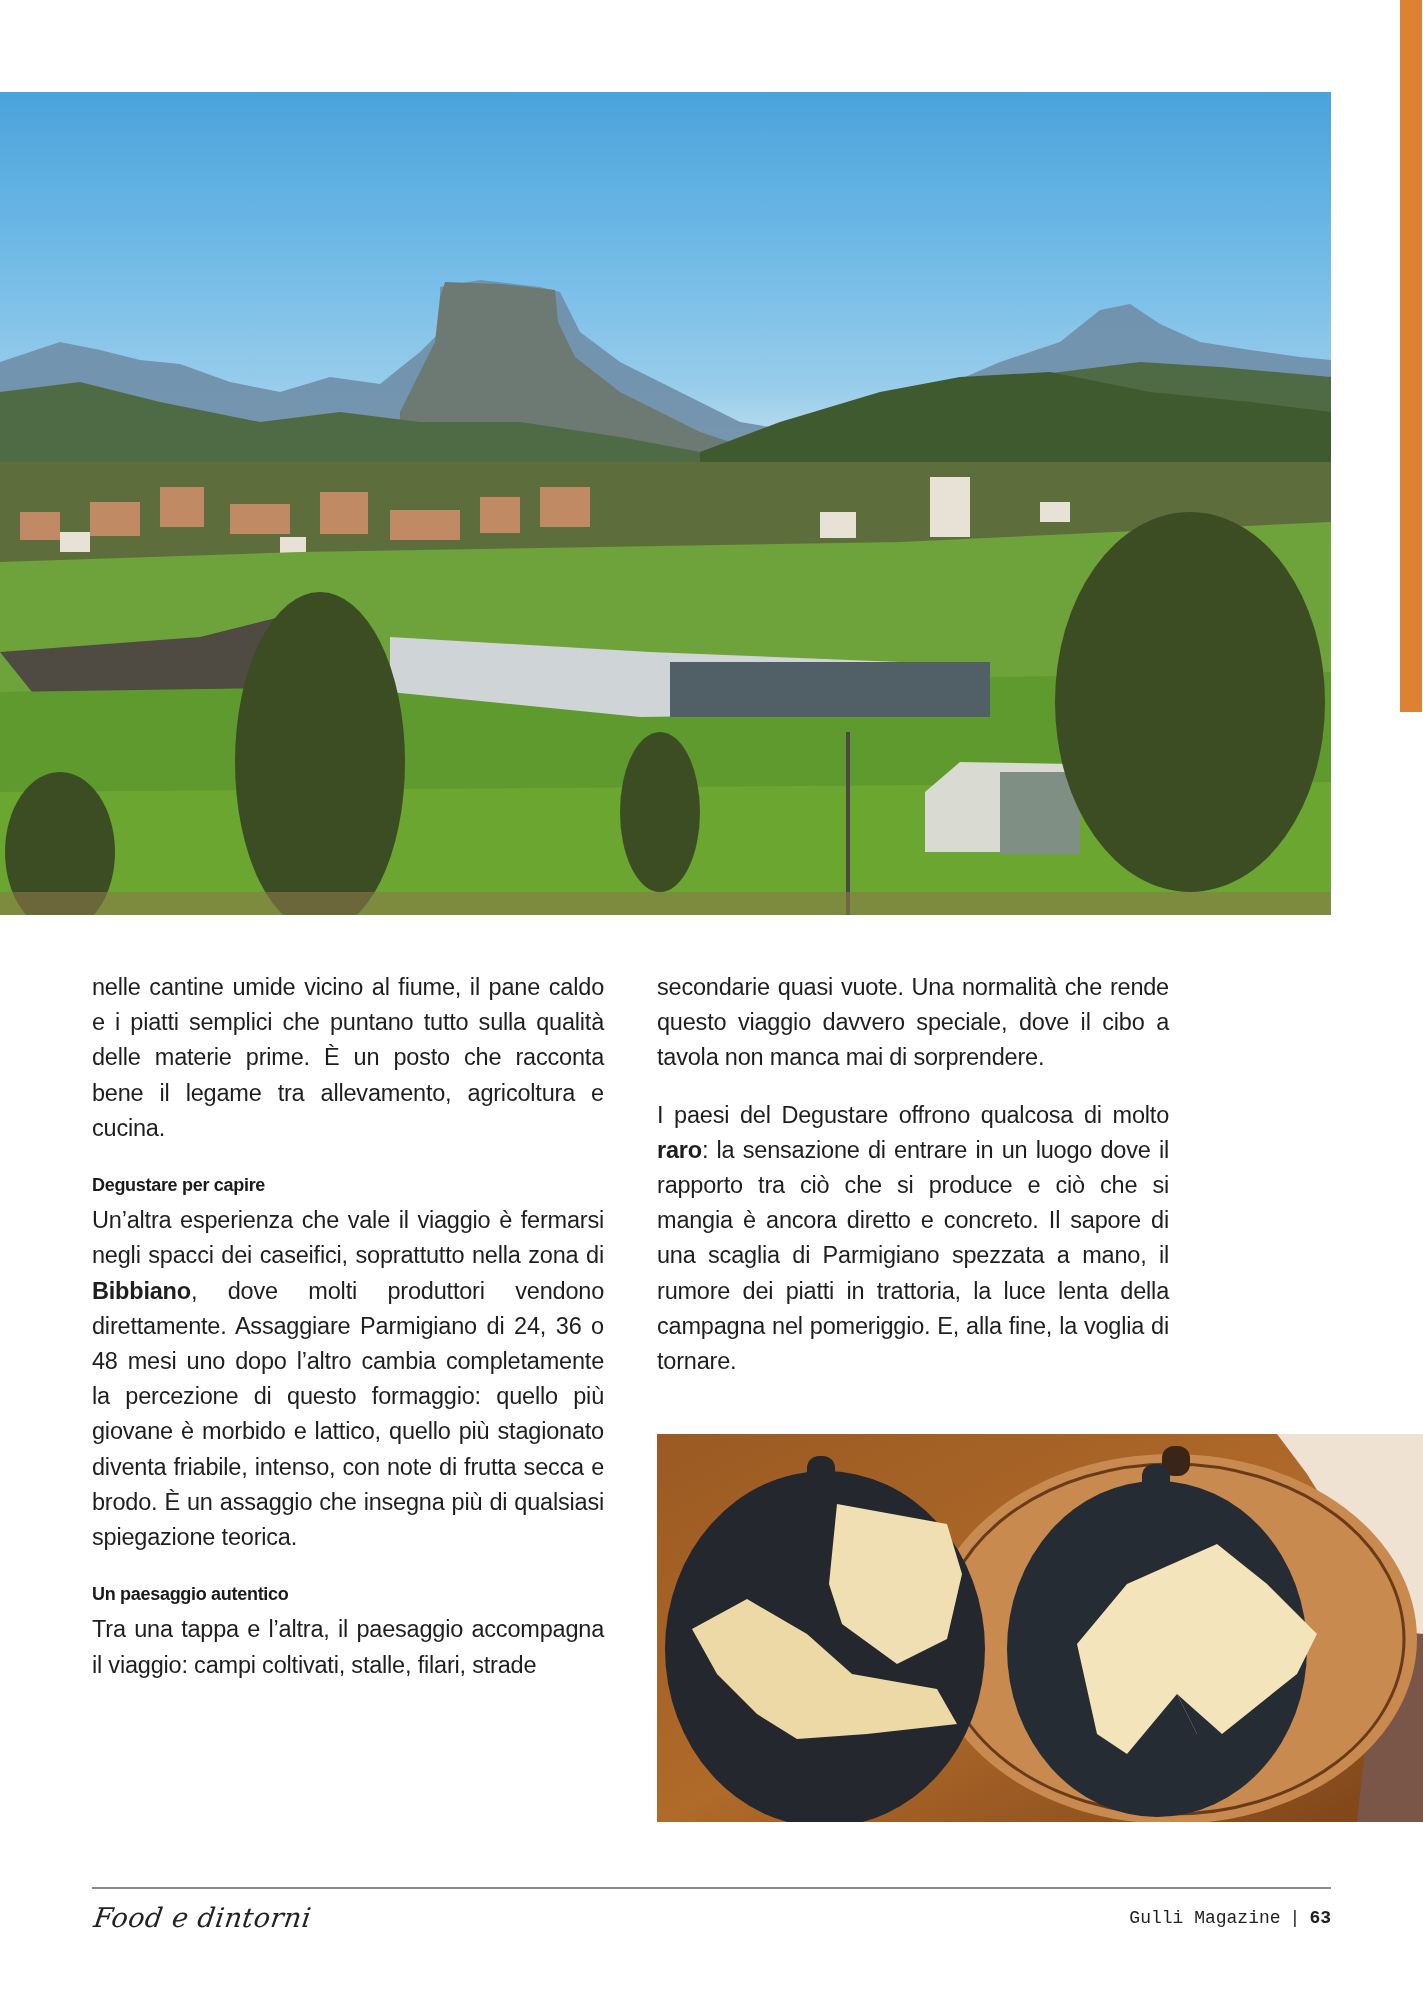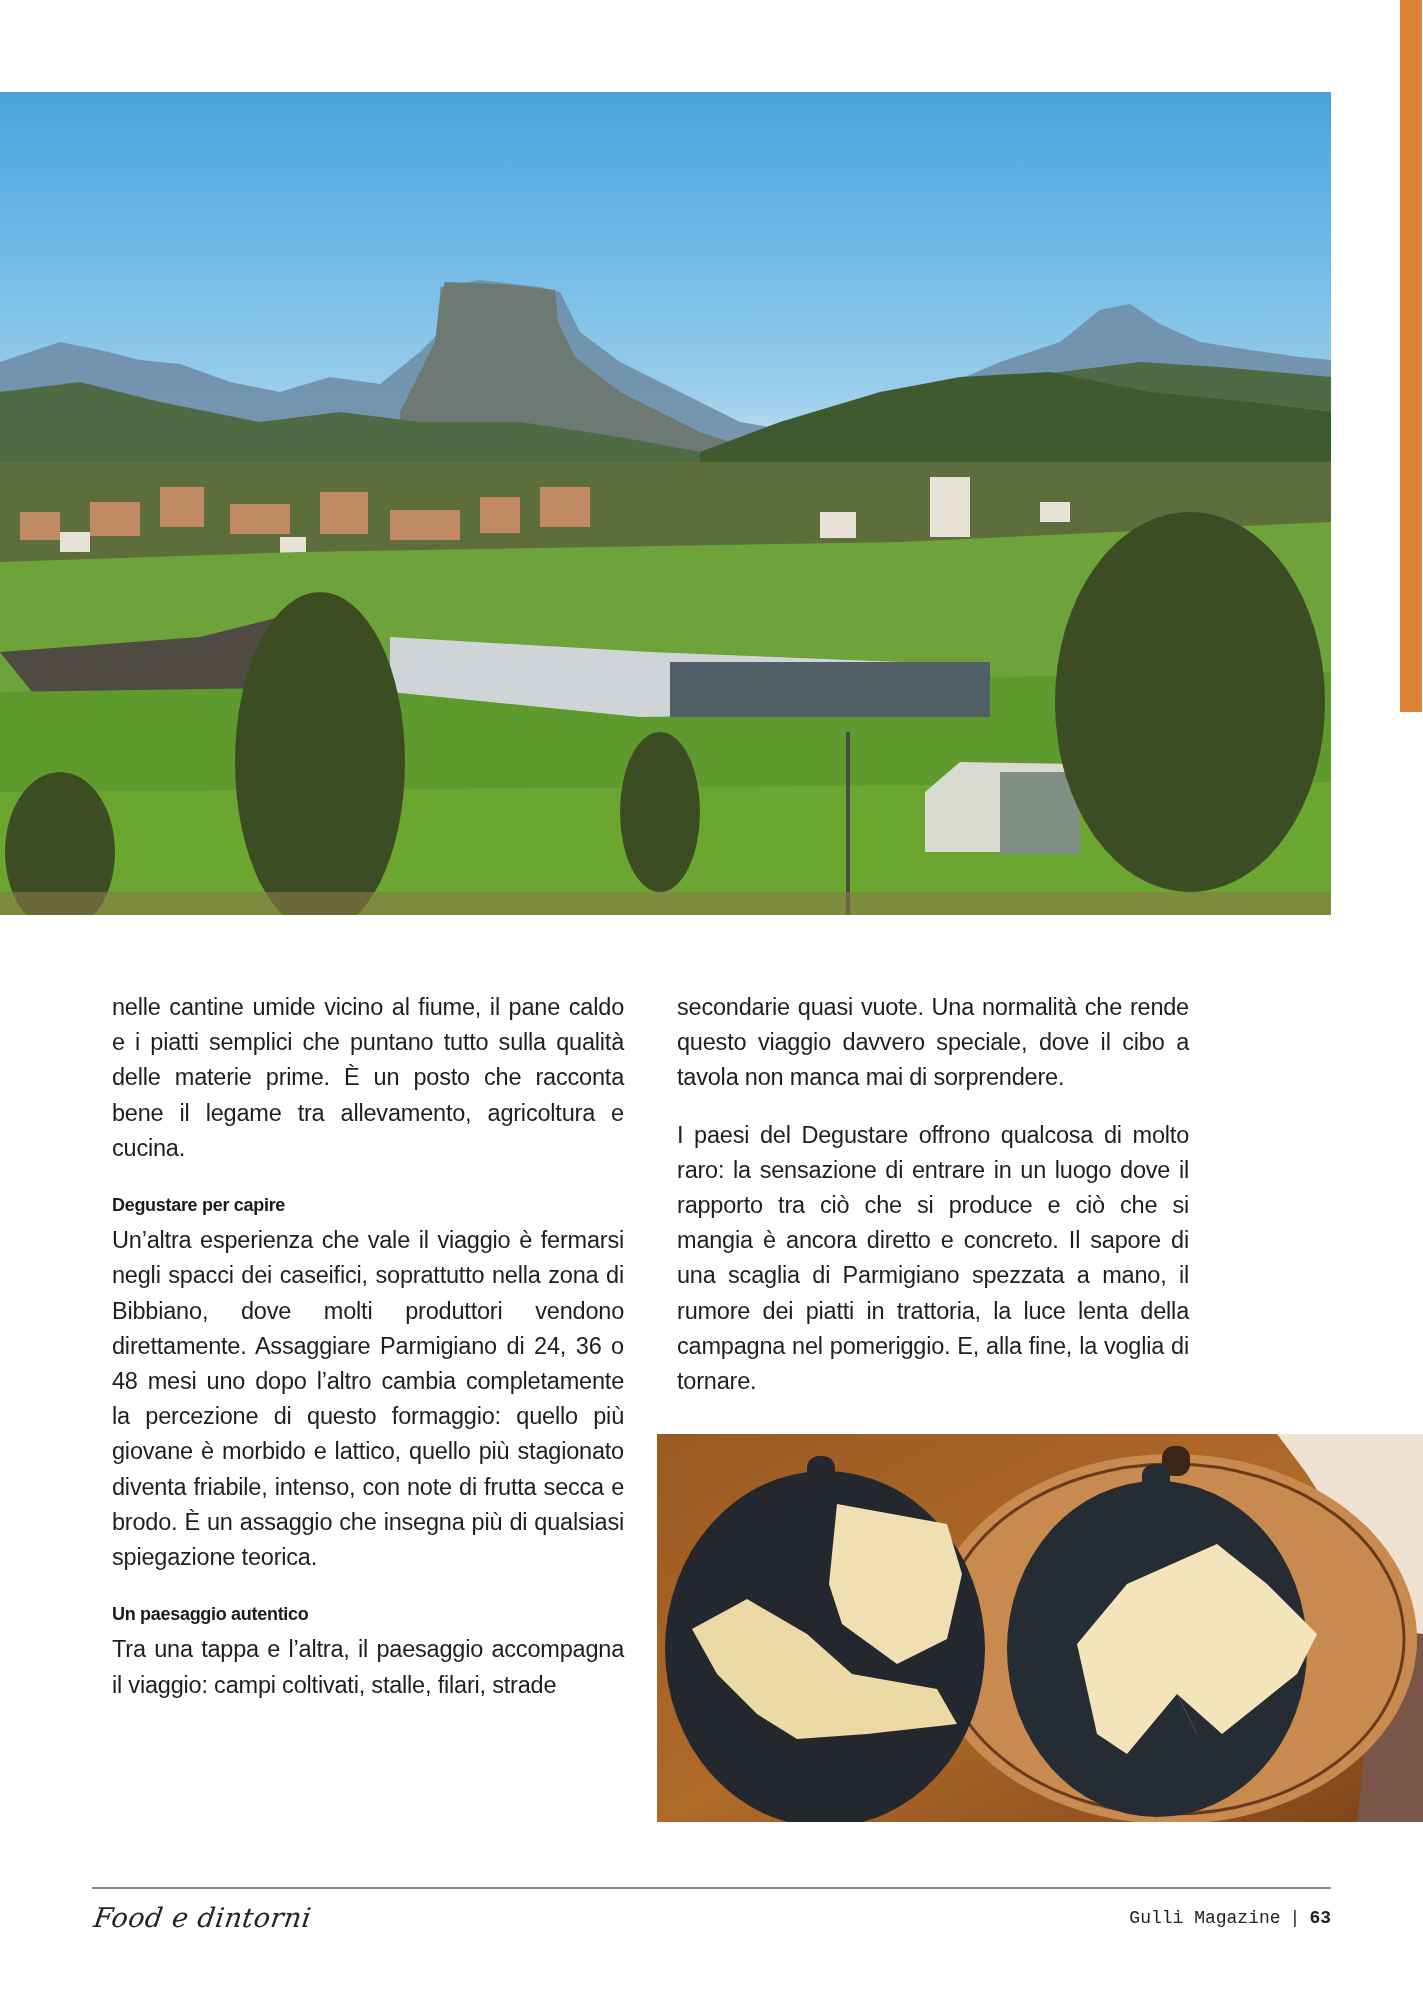--- a/index.html
+++ b/index.html
@@ -14,33 +14,32 @@
     
     .photo-top {
       position: absolute; left: 0; top: 92px; width: 1331px; height: 823px;
       overflow: hidden;
       background: linear-gradient(180deg, #4aa3dc 0%, #6db8e6 18%, #98cdeb 36%, #b9dcec 42%, #cfe3ea 45%);
     }
     .photo-top svg { position: absolute; left: 0; top: 0; width: 1331px; height: 823px; }
 
     
     .col {
-      position: absolute; top: 990px; width: 512px;
+      position: absolute; top: 970px; width: 512px;
       font-size: 23.5px; line-height: 35.2px; text-align: justify;
       letter-spacing: -0.2px;
-      margin-left: 20px;
     }
     .col-left { left: 92px; }
     .col-right { left: 657px; }
     .col p { margin: 0 0 22px 0; }
     .col h3 {
       margin: 0; font-size: 18px; line-height: 35.2px; font-weight: 700;
       letter-spacing: -0.3px; color: #1a1a1a;
     }
-    .col b { font-weight: 400; }
+    .col b { font-weight: 700; }
 
     
     .photo-cheese {
       position: absolute; left: 657px; top: 1434px; width: 766px; height: 388px;
       overflow: hidden; background: #8a4c1f;
     }
     .photo-cheese svg { position: absolute; left: 0; top: 0; width: 766px; height: 388px; }
 
     
     .footer-rule {

